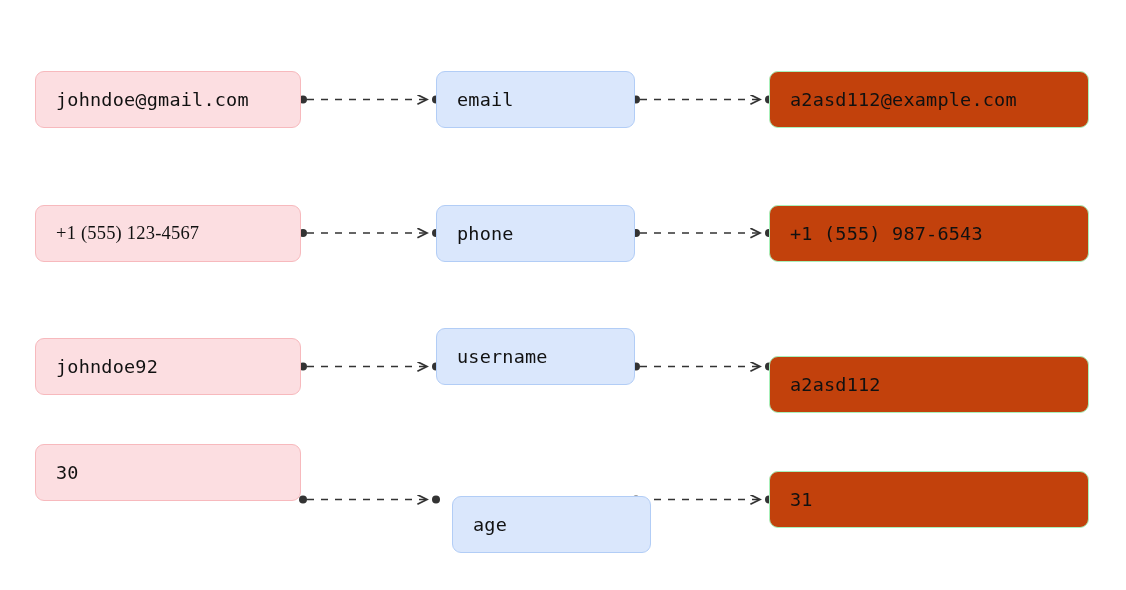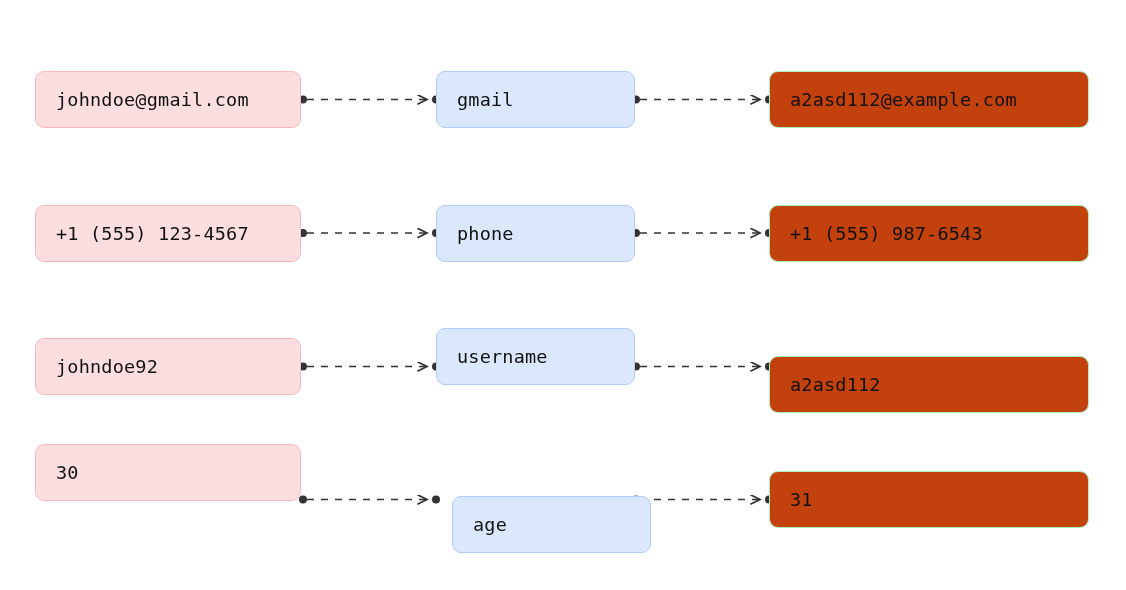--- a/index.html
+++ b/index.html
@@ -128,27 +128,27 @@
       <circle cx="636" cy="499.5" r="4" fill="#333333"></circle>
       <line x1="640" y1="499.5" x2="760" y2="499.5" stroke="#333333" stroke-width="1.6" stroke-dasharray="7 7" marker-end="url(#arrowhead)"></line>
       <circle cx="769" cy="499.5" r="4" fill="#333333"></circle>
     </g>
   </svg>
 
   <div class="node source" style="top:71px;">
     <span class="node-label">johndoe@gmail.com</span>
   </div>
   <div class="node field" style="top:71px;">
-    <span class="node-label">gmail</span>
+    <span class="node-label">email</span>
   </div>
   <div class="node target" style="top:71px;">
     <span class="node-label">a2asd112@example.com</span>
   </div>
 
-  <div class="node source" style="top:204.5px;">
+  <div class="node source" style="top:204.5px;font-family:Liberation Serif, serif;">
     <span class="node-label">+1 (555) 123-4567</span>
   </div>
   <div class="node field" style="top:204.5px;">
     <span class="node-label">phone</span>
   </div>
   <div class="node target" style="top:204.5px;">
     <span class="node-label">+1 (555) 987-6543</span>
   </div>
 
   <div class="node source" style="top:338px;text-align:center;">

